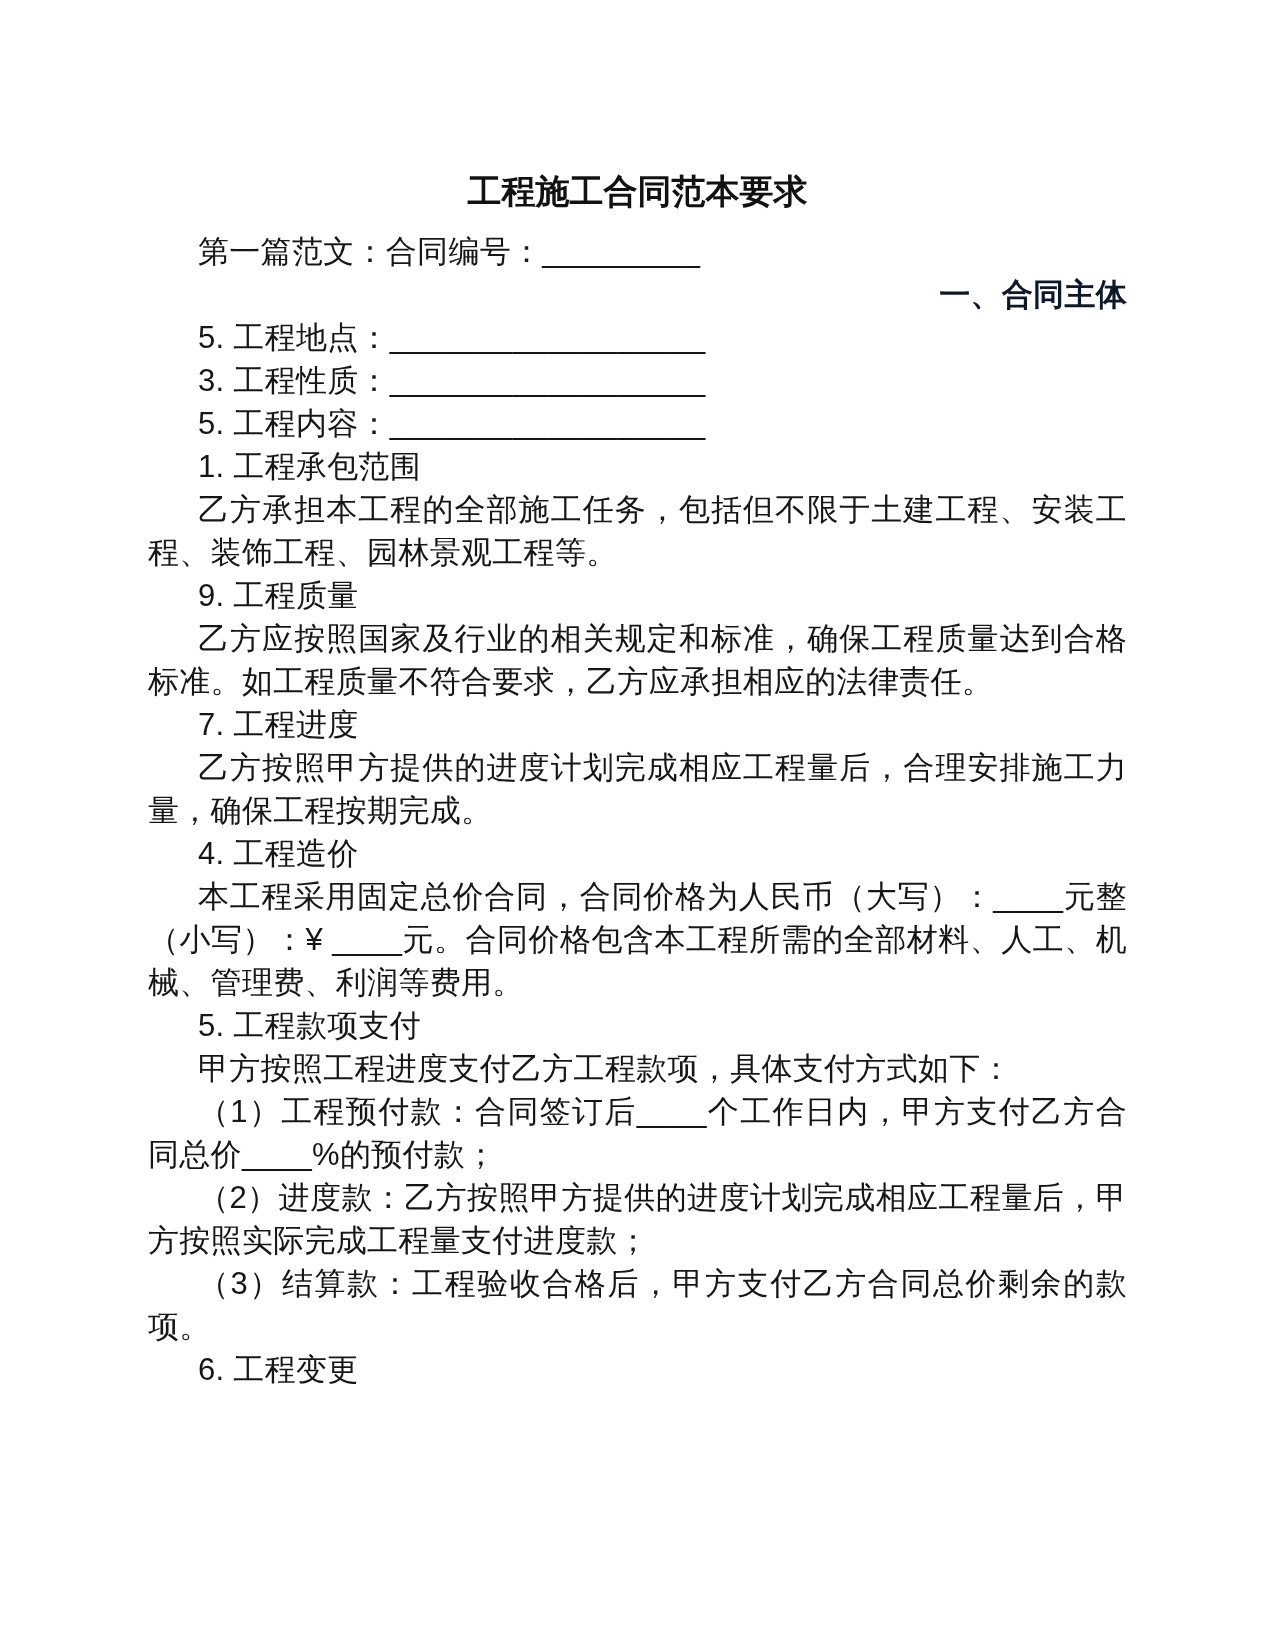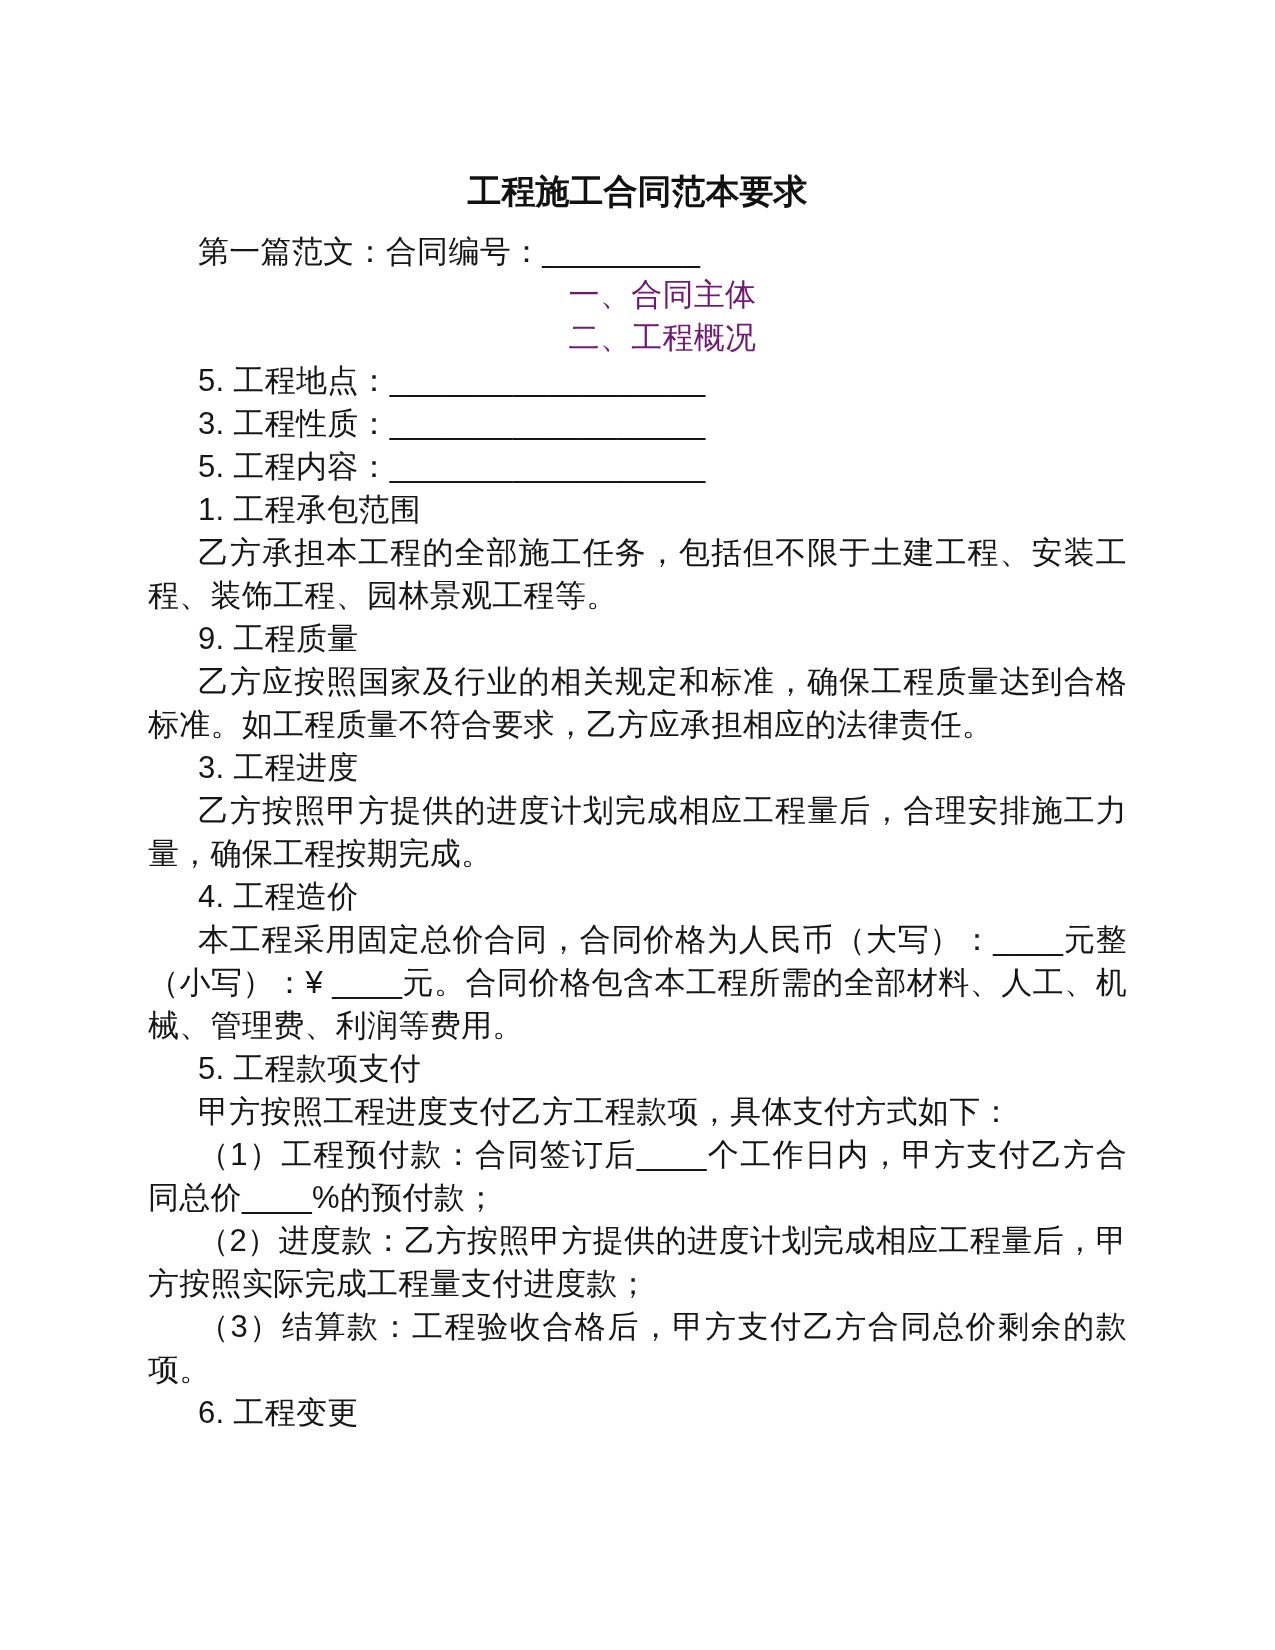--- a/index.html
+++ b/index.html
@@ -33,42 +33,41 @@
     margin: 0;
     font-size: 31px;
     line-height: 43px;
     text-indent: 50px;
     text-align: justify;
     letter-spacing: 0.3px;
     word-break: break-all;
     color: #161616;
   }
   .para.heading {
-    font-weight: normal;
-    text-align: center;
-    color: #701a75;
+    font-weight: bold;
+    text-align: right;
+    color: #0f172a;
   }
 </style>
 </head>
 <body>
 
 <div class="page">
   <h1 class="doc-title">工程施工合同范本要求</h1>
   <div id="paragraphs">
       <p class="para body">第一篇范文：合同编号：_________</p>
       <p class="para heading">一、合同主体</p>
-      <p class="para heading">二、工程概况</p>
       <p class="para body">5. 工程地点：__________________</p>
       <p class="para body">3. 工程性质：__________________</p>
       <p class="para body">5. 工程内容：__________________</p>
       <p class="para body">1. 工程承包范围</p>
       <p class="para body">乙方承担本工程的全部施工任务，包括但不限于土建工程、安装工程、装饰工程、园林景观工程等。</p>
       <p class="para body">9. 工程质量</p>
       <p class="para body">乙方应按照国家及行业的相关规定和标准，确保工程质量达到合格标准。如工程质量不符合要求，乙方应承担相应的法律责任。</p>
-      <p class="para body">3. 工程进度</p>
+      <p class="para body">7. 工程进度</p>
       <p class="para body">乙方按照甲方提供的进度计划完成相应工程量后，合理安排施工力量，确保工程按期完成。</p>
       <p class="para body">4. 工程造价</p>
       <p class="para body">本工程采用固定总价合同，合同价格为人民币（大写）：____元整（小写）：¥ ____元。合同价格包含本工程所需的全部材料、人工、机械、管理费、利润等费用。</p>
       <p class="para body">5. 工程款项支付</p>
       <p class="para body">甲方按照工程进度支付乙方工程款项，具体支付方式如下：</p>
       <p class="para body">（1）工程预付款：合同签订后____个工作日内，甲方支付乙方合同总价____%的预付款；</p>
       <p class="para body">（2）进度款：乙方按照甲方提供的进度计划完成相应工程量后，甲方按照实际完成工程量支付进度款；</p>
       <p class="para body">（3）结算款：工程验收合格后，甲方支付乙方合同总价剩余的款项。</p>
       <p class="para body">6. 工程变更</p>
     </div>

